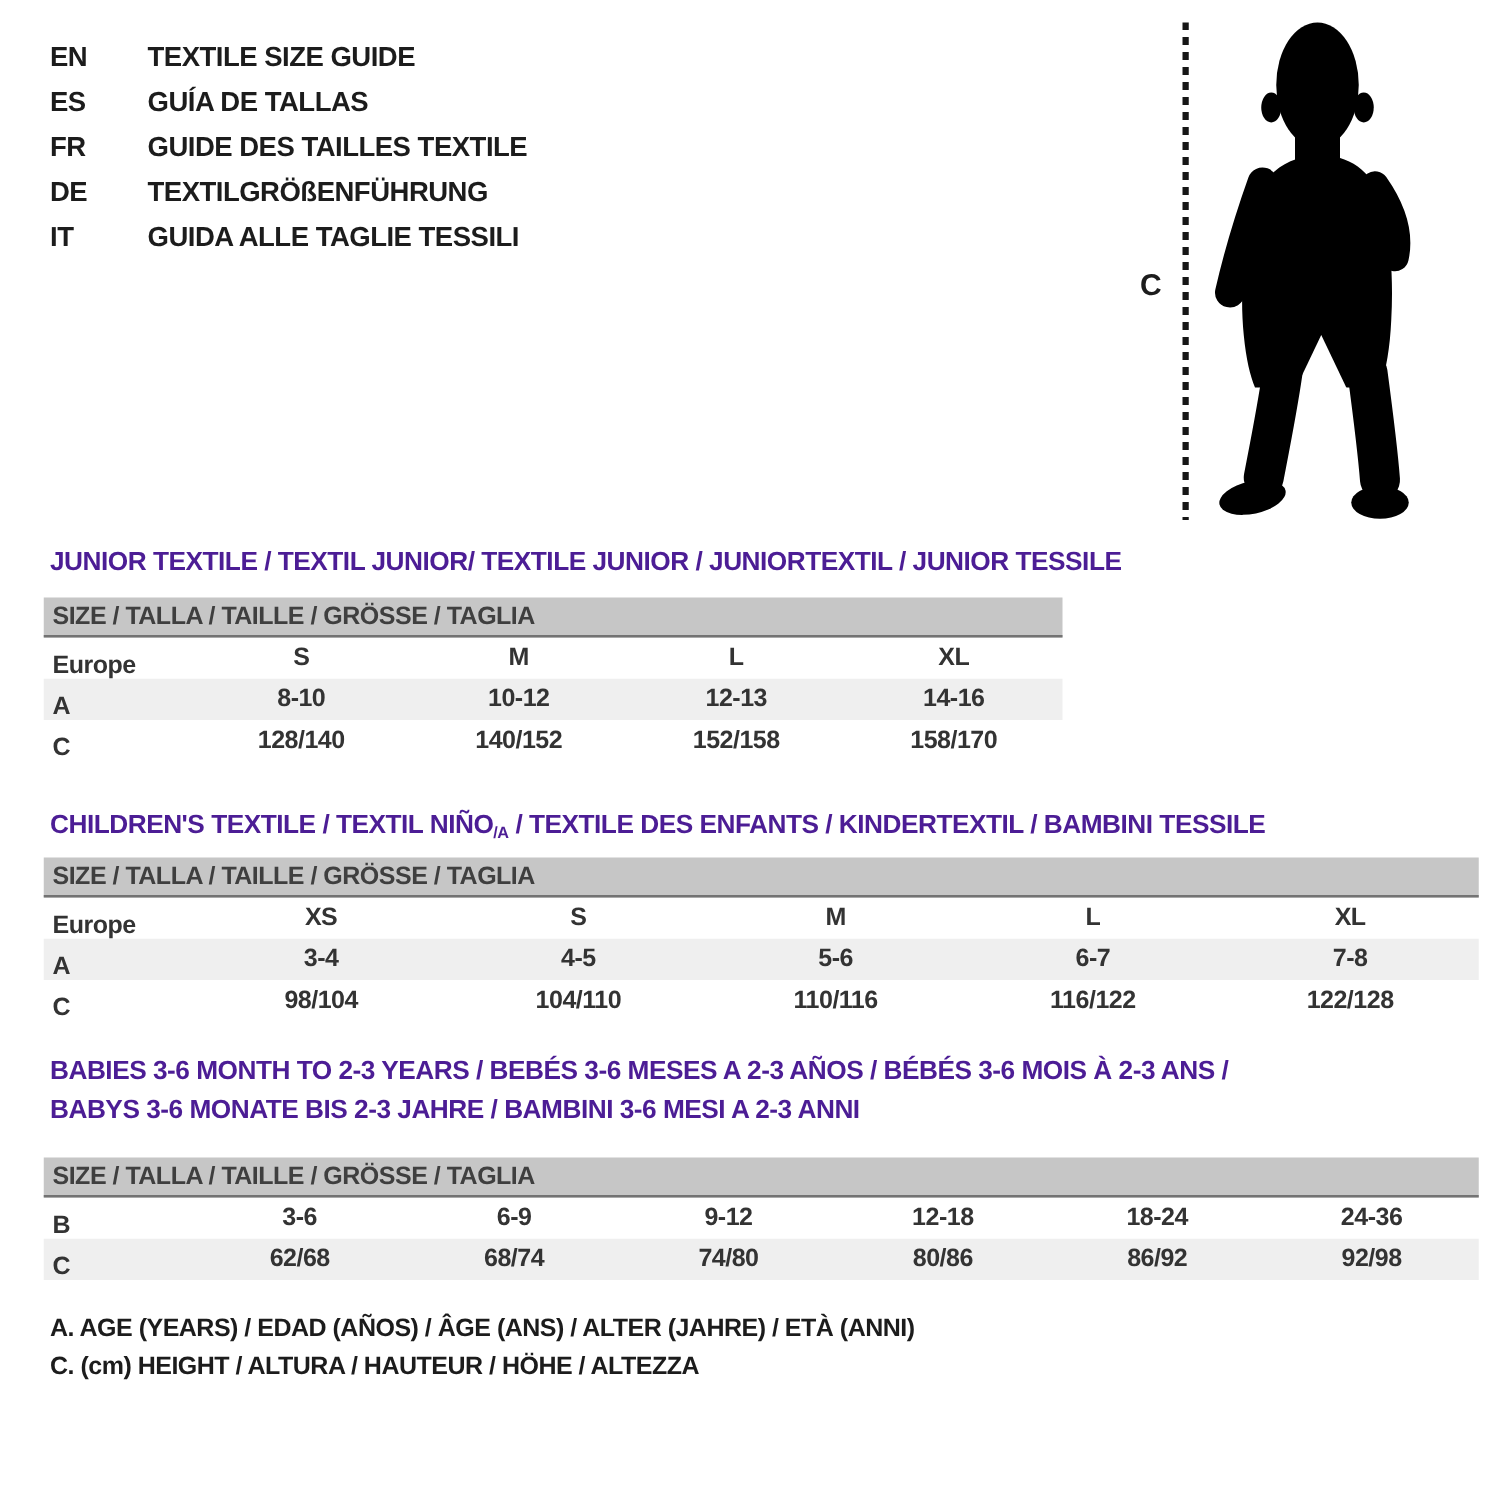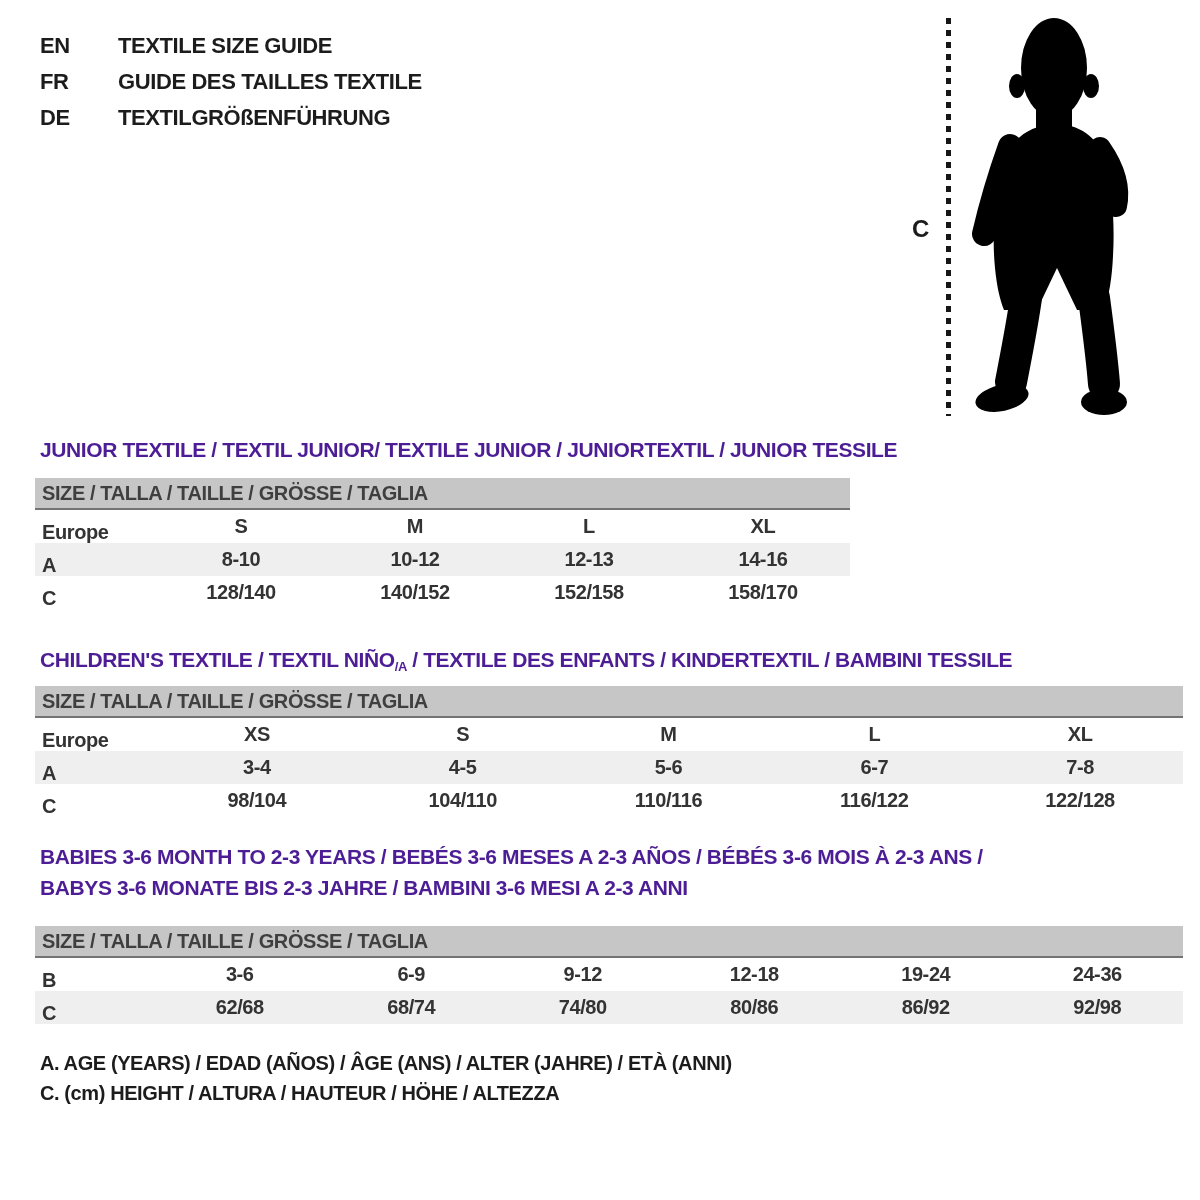--- a/index.html
+++ b/index.html
@@ -58,26 +58,34 @@
 <body>
 
 <div class="sheet">
 
   <div class="lang-list">
     <div class="lang-row">
       <span class="code">EN</span>
       <span class="ltitle">TEXTILE SIZE GUIDE</span>
     </div>
     <div class="lang-row">
+      <span class="code">ES</span>
+      <span class="ltitle">GUÍA DE TALLAS</span>
+    </div>
+    <div class="lang-row">
       <span class="code">FR</span>
       <span class="ltitle">GUIDE DES TAILLES TEXTILE</span>
     </div>
     <div class="lang-row">
       <span class="code">DE</span>
       <span class="ltitle">TEXTILGRÖßENFÜHRUNG</span>
+    </div>
+    <div class="lang-row">
+      <span class="code">IT</span>
+      <span class="ltitle">GUIDA ALLE TAGLIE TESSILI</span>
     </div>
   </div>
 
   <div class="figure">
     <div class="dash"></div>
     <span class="cmark">C</span>
     <svg width="172" height="400" viewBox="0 0 172 400">
       <g fill="#000000">
         <ellipse cx="90" cy="52" rx="33" ry="50"></ellipse>
         <ellipse cx="53" cy="70" rx="8" ry="12"></ellipse>
@@ -158,21 +166,21 @@
     <div>BABYS 3-6 MONATE BIS 2-3 JAHRE / BAMBINI 3-6 MESI A 2-3 ANNI</div>
   </div>
   <div class="tbl" style="left:35px; top:926px; width:1148px;">
     <div class="size-bar">SIZE / TALLA / TAILLE / GRÖSSE / TAGLIA</div>
     <div class="trow">
       <span class="lbl">B</span>
       <span class="c">3-6</span>
       <span class="c">6-9</span>
       <span class="c">9-12</span>
       <span class="c">12-18</span>
-      <span class="c">19-24</span>
+      <span class="c">18-24</span>
       <span class="c">24-36</span>
     </div>
     <div class="trow alt">
       <span class="lbl">C</span>
       <span class="c">62/68</span>
       <span class="c">68/74</span>
       <span class="c">74/80</span>
       <span class="c">80/86</span>
       <span class="c">86/92</span>
       <span class="c">92/98</span>

